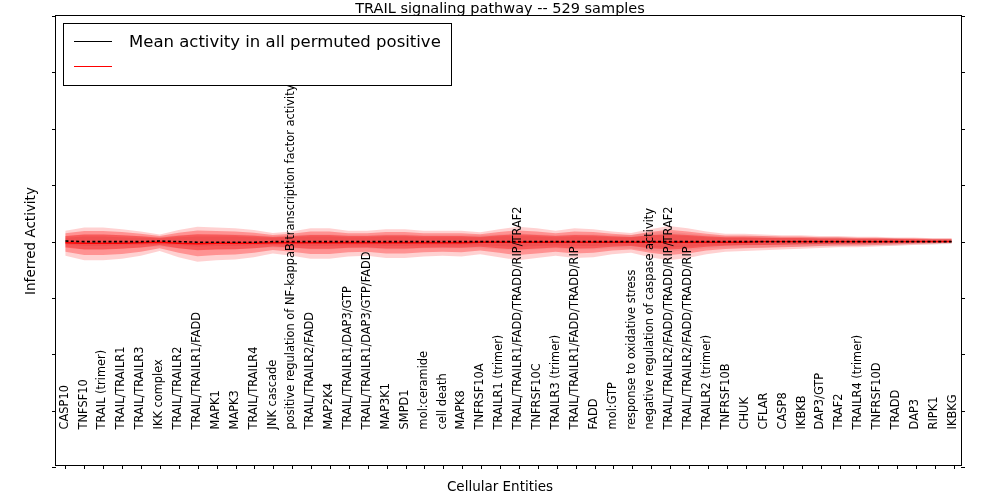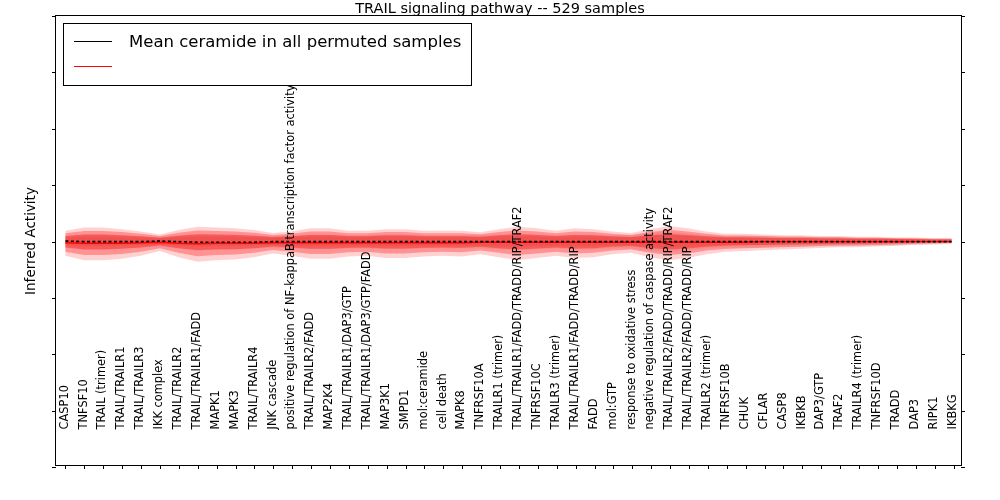--- a/index.html
+++ b/index.html
@@ -266,21 +266,22 @@
         <div class="xtick-label" style="left: 863.96px;">DAP3</div>
         <div class="xtick-label" style="left: 882.856px;">RIPK1</div>
         <div class="xtick-label" style="left: 901.752px;">IKBKG</div>
       </div>
 
     <div class="ylabel">Inferred Activity</div>
 
     <div id="legend">
       <div class="legend-row">
         <span class="legend-swatch" style="border-top-color:#000000"></span>
-        <span class="legend-text">Mean ceramide in all permuted samples</span>
+        <span class="legend-text">Mean activity in all permuted positive</span>
       </div>
       <div class="legend-row">
         <span class="legend-swatch" style="border-top-color:#ff0000"></span>
       </div>
     </div>
   </div>
 
+  <div class="xlabel">Cellular Entities</div>
 </div>
 
 </body></html>

